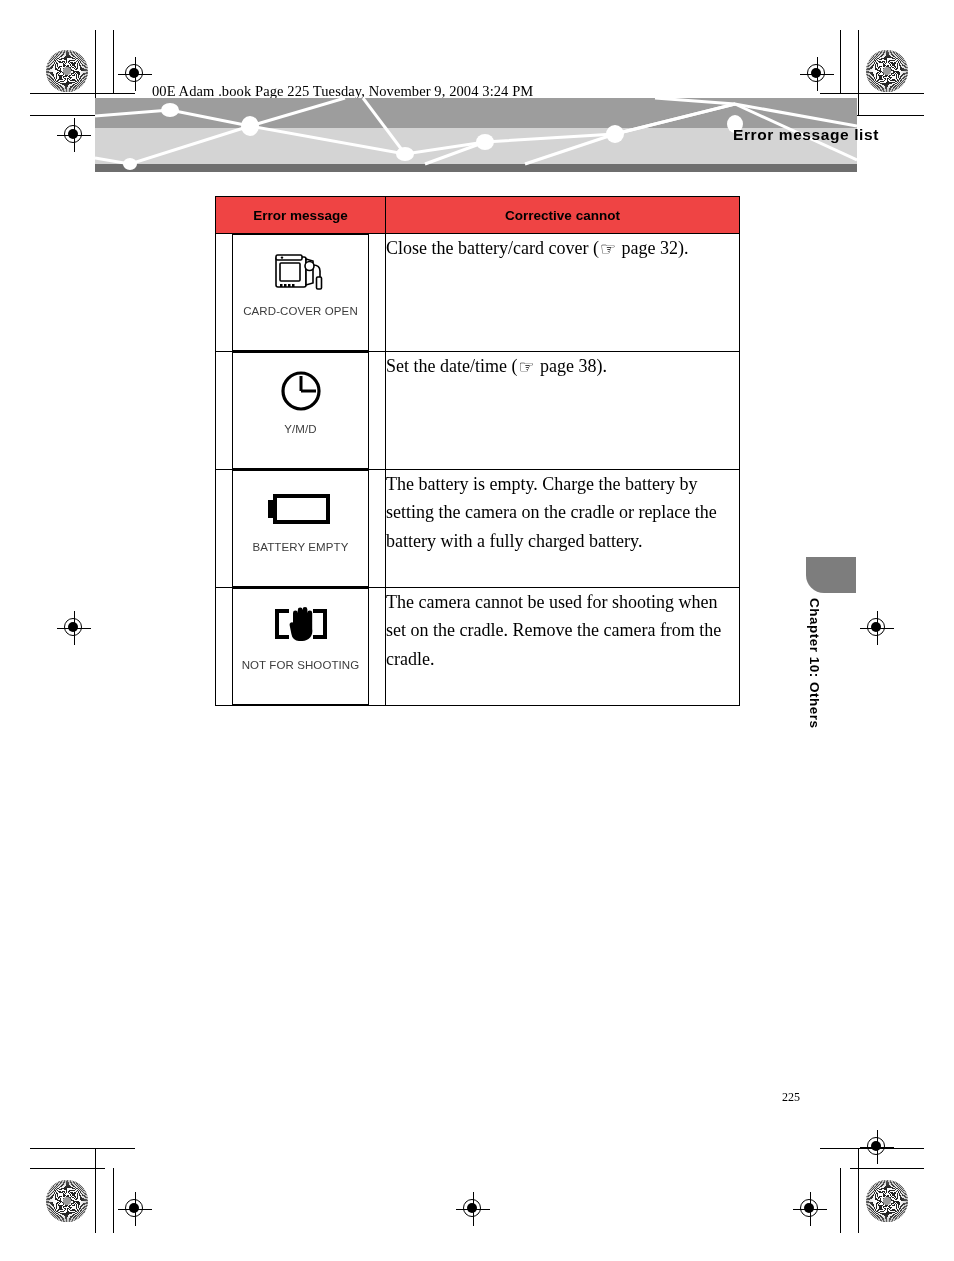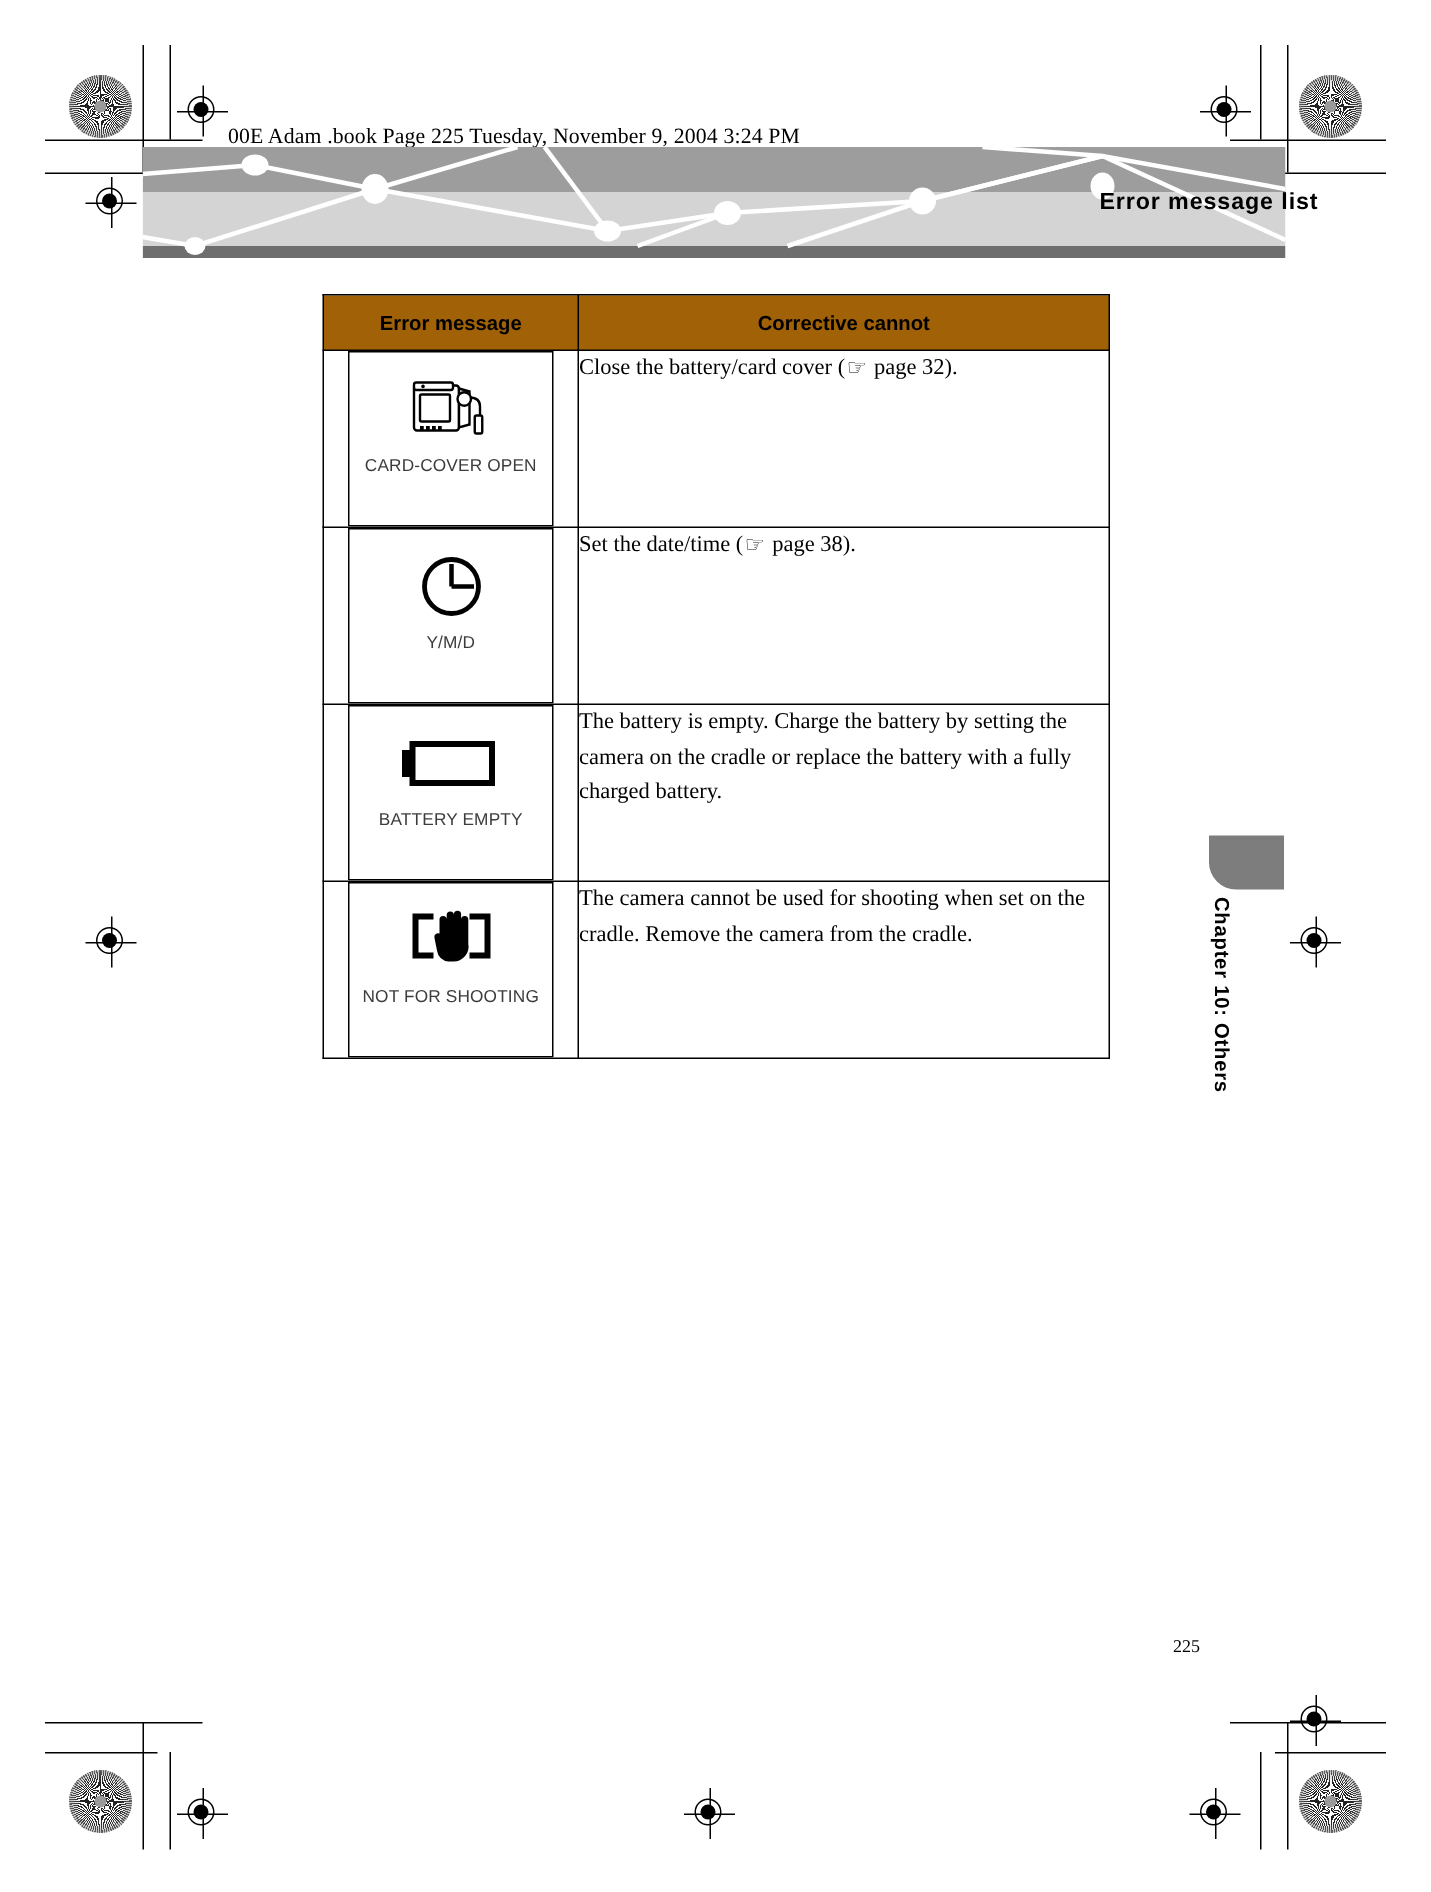--- a/index.html
+++ b/index.html
@@ -148,21 +148,21 @@
     table-layout: fixed;
     width: 524px;
   }
   .err-table th,
   .err-table td {
     border: 1px solid #000;
     vertical-align: top;
     padding: 0;
   }
   .err-table th {
-    background: #a16207;
+    background: #ef4444;
     font-family: "Liberation Sans", sans-serif;
     font-weight: bold;
     font-size: 13.5px;
     height: 36px;
     text-align: center;
     vertical-align: middle;
     color: #000;
   }
   .col-msg { width: 170px; }
   .col-act { width: 354px; }
@@ -191,21 +191,21 @@
     font-family: "Liberation Sans", sans-serif;
     font-size: 11.5px;
     color: #3c3c3c;
     letter-spacing: 0.1px;
     white-space: nowrap;
   }
 
   .action-cell {
     padding: 8px 10px 10px 9px;
     font-family: "Liberation Serif", serif;
-    font-size: 15px;
+    font-size: 18px;
     line-height: 1.58;
     color: #000;
   }
   .hand-ref {
     display: inline-block;
     vertical-align: -1px;
     margin: 0 1px;
   }
 </style>
 </head>

